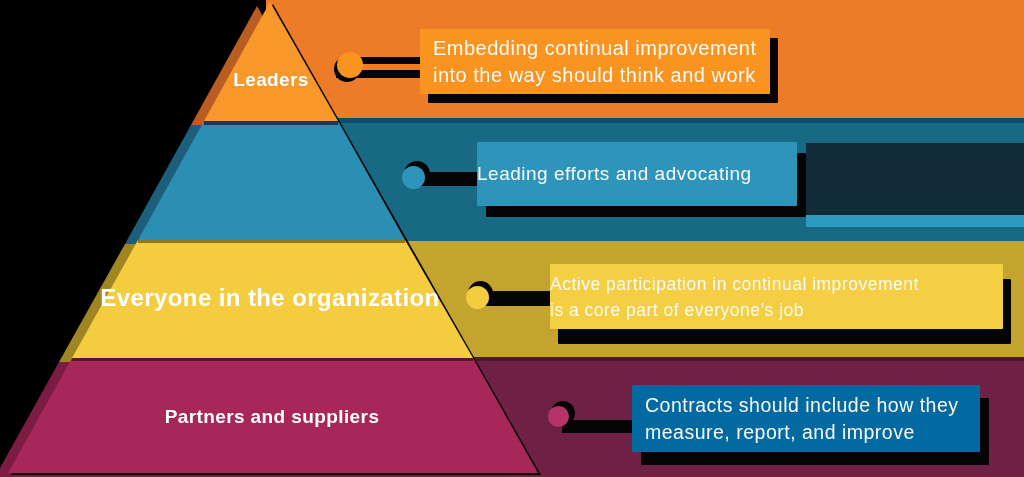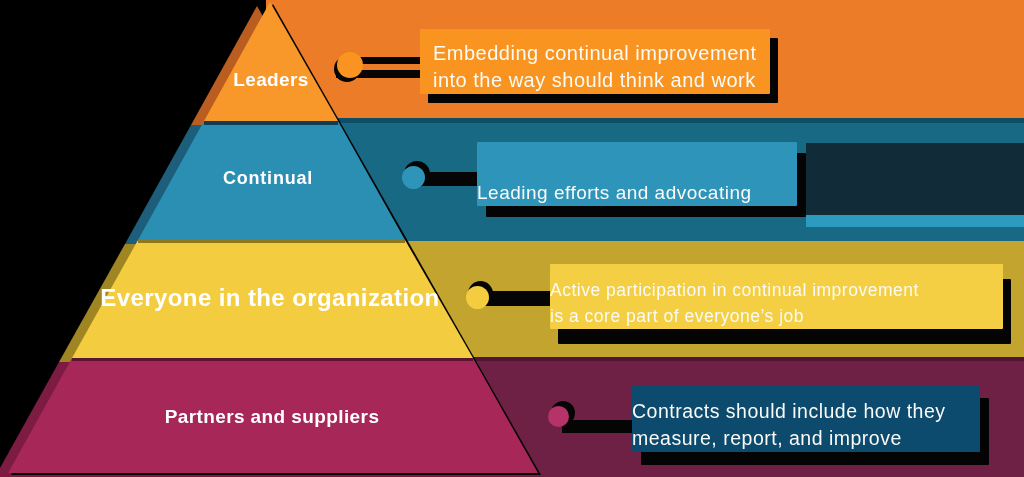--- a/index.html
+++ b/index.html
@@ -56,31 +56,31 @@
   .d1s{left:334px;top:56px;width:26px;height:26px;}
   .d1{left:337px;top:52px;width:26px;height:26px;background:#F8941F;}
   .d2s{left:404px;top:161px;width:26px;height:26px;}
   .d2{left:402px;top:166px;width:23px;height:23px;background:#2F94B9;}
   .d3s{left:468px;top:281px;width:25px;height:25px;}
   .d3{left:466px;top:286px;width:23px;height:23px;background:#F3CC40;}
   .d4s{left:551px;top:401px;width:24px;height:24px;}
   .d4{left:548px;top:406px;width:21px;height:21px;background:#B53369;}
 
   
-  .box{display:flex;flex-direction:column;justify-content:flex-end;
+  .box{display:flex;flex-direction:column;justify-content:center;
        color:#FAFAF7;letter-spacing:.5px;border-radius:1px;}
   .box span{position:static;display:block;}
   .box1{left:420px;top:29px;width:350px;height:65px;background:#F8941F;
         box-shadow:8px 9px 0 #040404;font-size:20px;line-height:27px;padding-left:13px;}
   .box2{left:477px;top:142px;width:320px;height:64px;background:#2F94B9;
         box-shadow:9px 11px 0 #040404;font-size:19px;line-height:26px;}
   .box3{left:550px;top:264px;width:453px;height:65px;background:#F5CF43;
         box-shadow:8px 15px 0 #040404;font-size:17.5px;line-height:26px;}
-  .box4{left:632px;top:385px;width:348px;height:67px;background:#0c4a6e;
-        box-shadow:9px 13px 0 #040404;font-size:19.5px;line-height:27px;}
+  .box4{left:632px;top:385px;width:348px;height:67px;background:#0369a1;
+        box-shadow:9px 13px 0 #040404;font-size:19.5px;line-height:27px;padding-left:13px;}
 </style>
 </head>
 <body>
 
 <div class="stage">
 
   <div class="band1"></div>
   <div class="seam1"></div>
   <div class="band2"></div>
   <div class="navy-block"></div>
@@ -102,21 +102,20 @@
   <div class="full pyr3"></div>
   <div class="full pyr4"></div>
   <div class="pseam1"></div>
   <div class="pseam2"></div>
   <div class="pseam3"></div>
 
   <div class="lab lab1">
     <span>Leaders</span>
   </div>
   <div class="lab lab2">
-    <span>Continual</span>
   </div>
   <div class="lab lab3">
     <span>Everyone in the organization</span>
   </div>
   <div class="lab lab4">
     <span>Partners and suppliers</span>
   </div>
 
   <div class="bar bar1a"></div>
   <div class="bar bar1b"></div>

